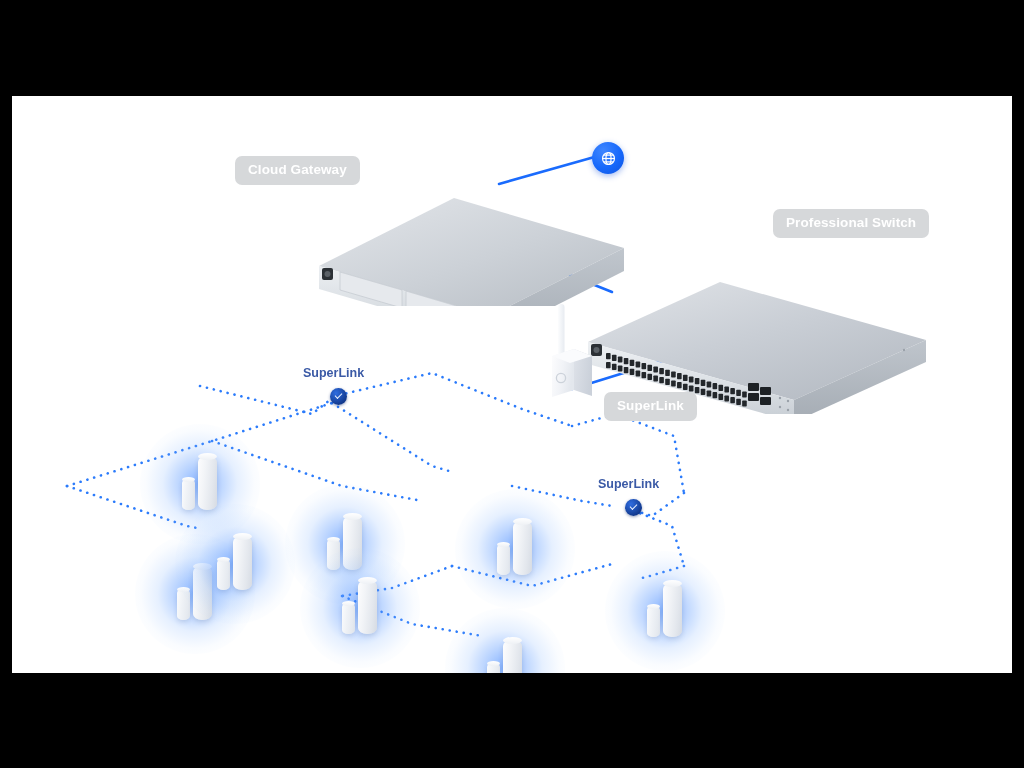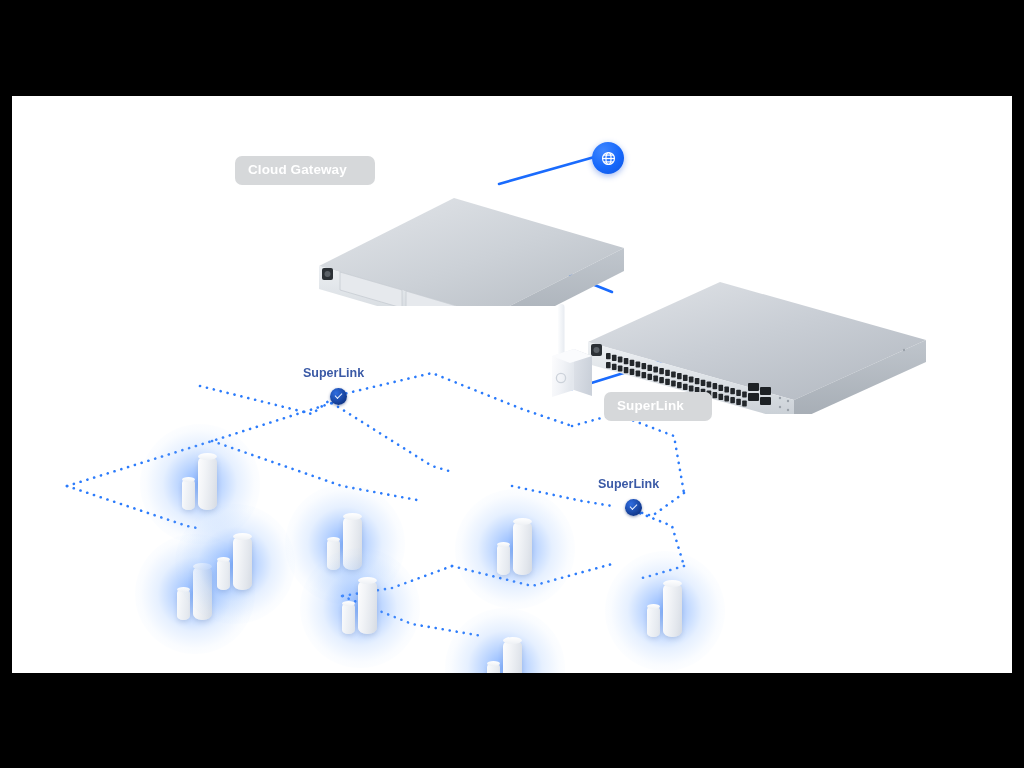--- a/index.html
+++ b/index.html
@@ -25,21 +25,21 @@
   }
 
   
   .label-pill {
     position: absolute;
     background: #d6d8da;
     color: #ffffff;
     font-size: 13.5px;
     font-weight: 600;
     letter-spacing: .1px;
-    padding: 7px 28px 8px 13px;
+    padding: 7px 13px 8px 13px;
     border-radius: 7px;
     white-space: nowrap;
     line-height: 1;
   }
   .label-pill.accent {
     background: #186afd;
     color: #ffffff;
     border-radius: 6px;
     font-weight: 700;
   }
@@ -323,20 +323,21 @@
         <g fill="#9aa1a9">
           <circle cx="210" cy="134" r="1.2"></circle>
             <circle cx="218" cy="137" r="1.2"></circle>
           <circle cx="210" cy="143" r="1.2"></circle>
             <circle cx="218" cy="146" r="1.2"></circle>
           <circle cx="334" cy="86" r="1.2"></circle>
         </g>
       </svg>
     </div>
 
+    <div class="label-pill" style="left:761px; top:113px;">Professional Switch</div>
 
     <div class="device" style="left:528px; top:208px; width:90px; height:100px;">
       <svg width="90" height="105" viewBox="0 0 90 105">
         <defs>
           <linearGradient id="apF" x1="0" y1="0" x2="1" y2="0.3">
             <stop offset="0%" stop-color="#fdfdfe"></stop>
             <stop offset="55%" stop-color="#f1f3f7"></stop>
             <stop offset="100%" stop-color="#e3e7ed"></stop>
           </linearGradient>
           <linearGradient id="apS" x1="0" y1="0" x2="1" y2="0.3">

